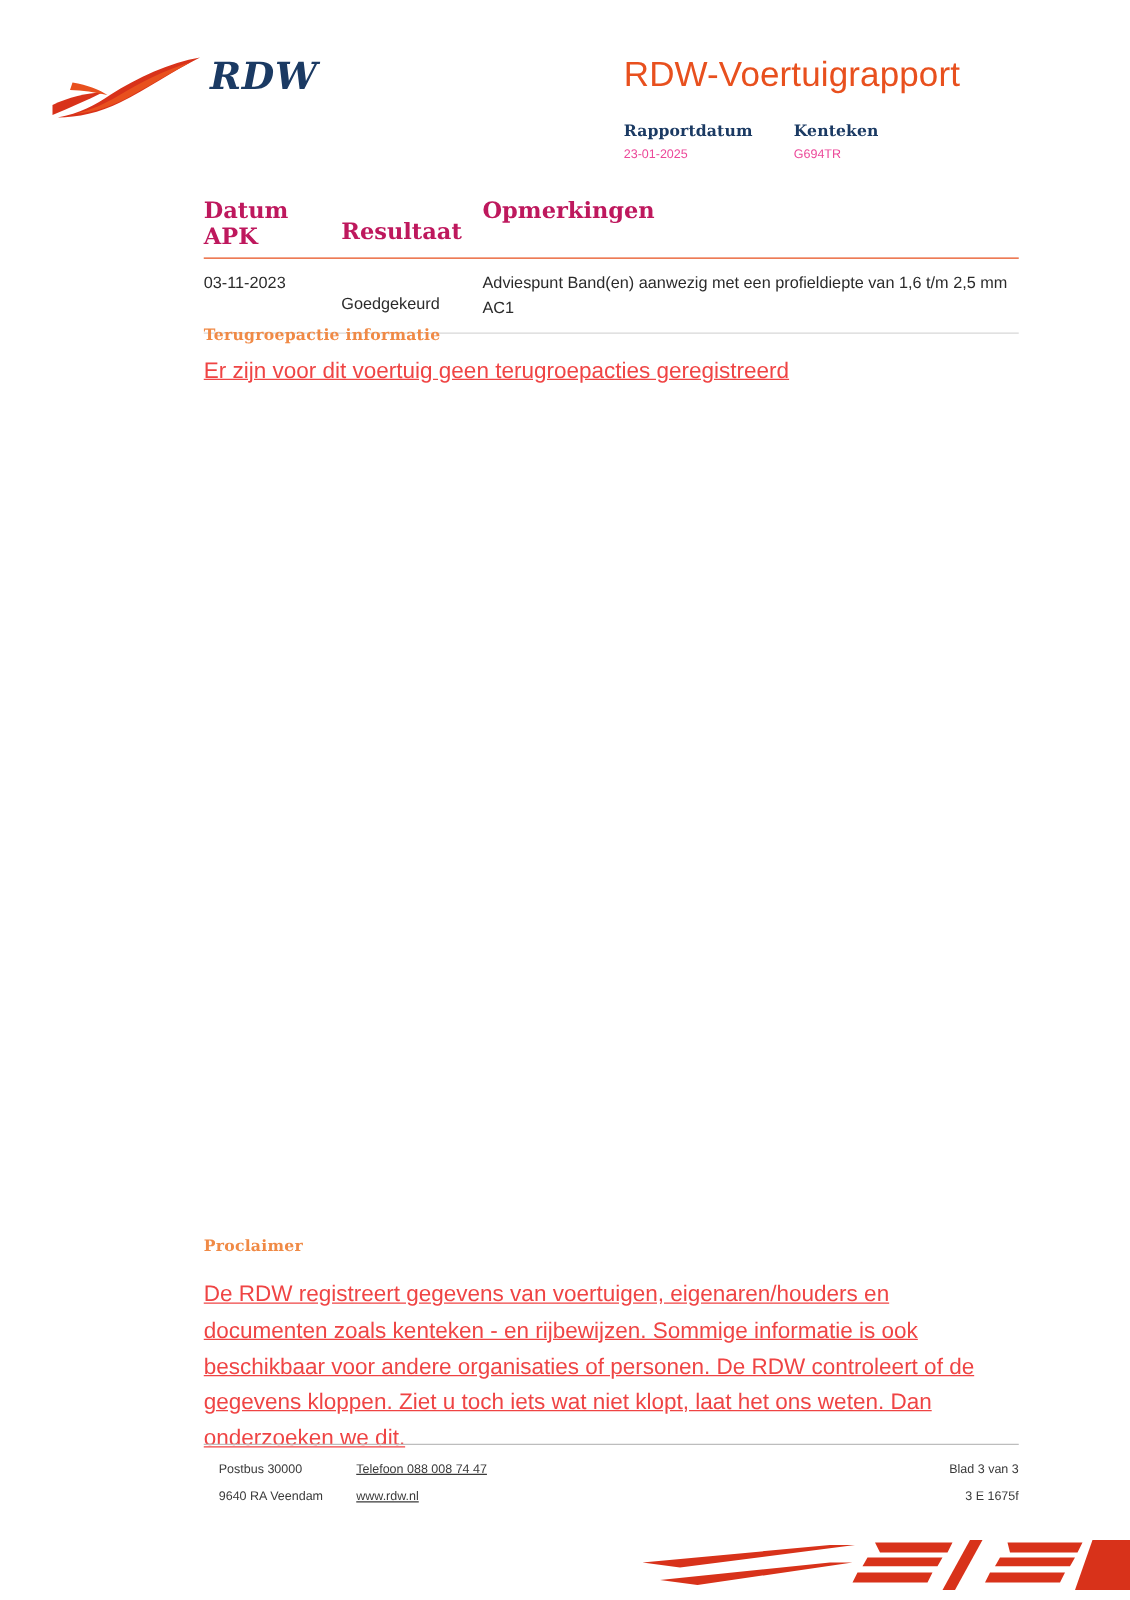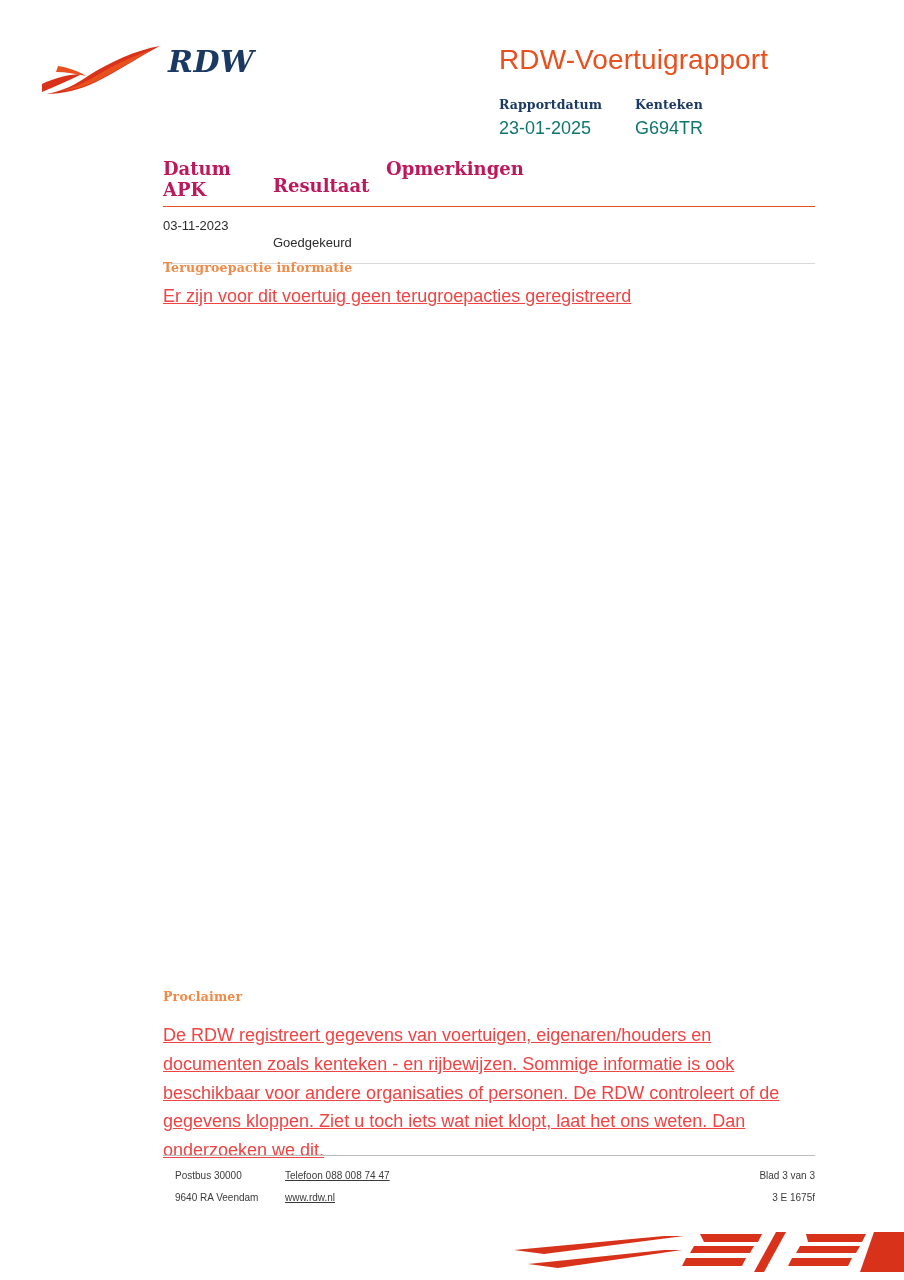--- a/index.html
+++ b/index.html
@@ -72,22 +72,22 @@
   }
   .meta-col { width: 136px; }
   .meta-label {
     font-family: "DejaVu Serif", serif;
     font-weight: bold;
     font-size: 12.5px;
     color: #1b3A63;
     letter-spacing: .1px;
   }
   .meta-value {
-    font-size: 18px;
-    color: #0f766e;
+    font-size: 10px;
+    color: #ec4899;
     margin-top: 6px;
   }
 
   
   .apk {
     position: absolute;
     left: 163px;
     top: 158px;
     width: 652px;
   }
@@ -214,20 +214,21 @@
 
   <div class="apk">
     <div class="apk-head">
       <div class="c1">Datum APK</div>
       <div class="c2">Resultaat</div>
       <div class="c3">Opmerkingen</div>
     </div>
     <div class="apk-row">
       <div class="c1">03-11-2023</div>
       <div class="c2">Goedgekeurd</div>
+      <div class="c3">Adviespunt Band(en) aanwezig met een profieldiepte van 1,6 t/m 2,5 mm AC1</div>
     </div>
   </div>
 
   <div class="recall">
     <div class="section-title">Terugroepactie informatie</div>
     <div class="section-body">Er zijn voor dit voertuig geen terugroepacties geregistreerd</div>
   </div>
 
   <div class="disclaimer">
     <div class="section-title">Proclaimer</div>

